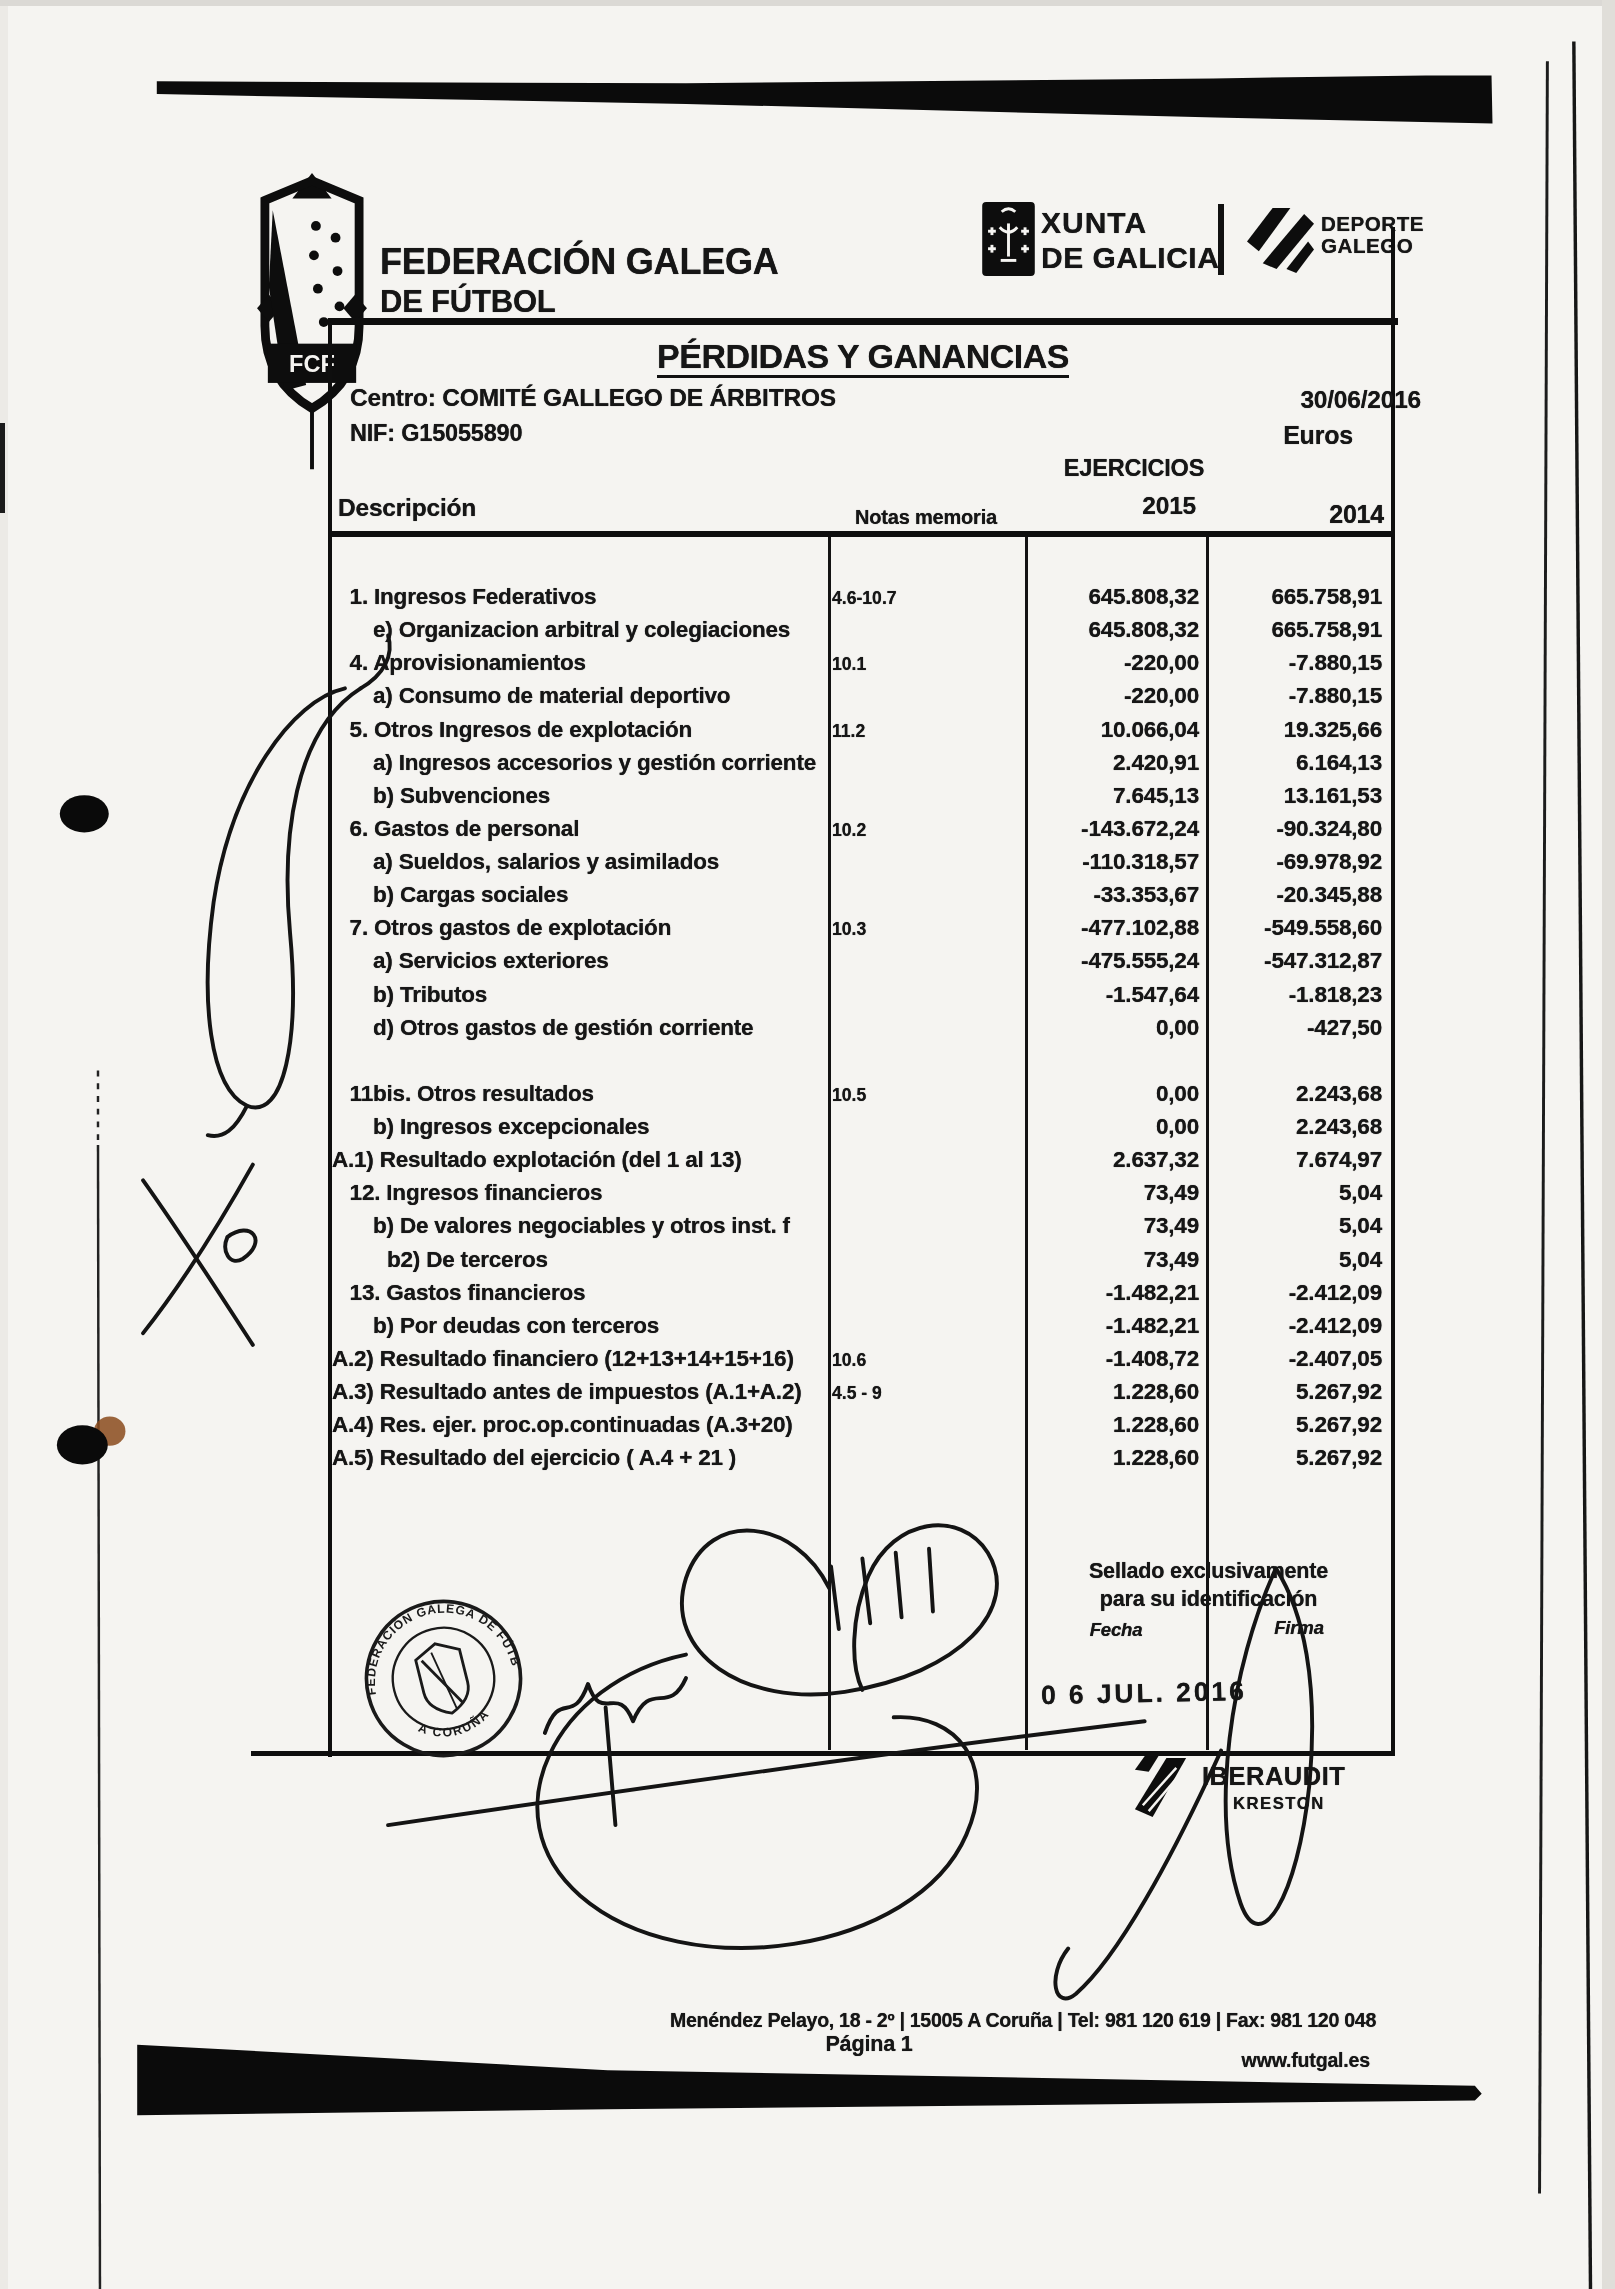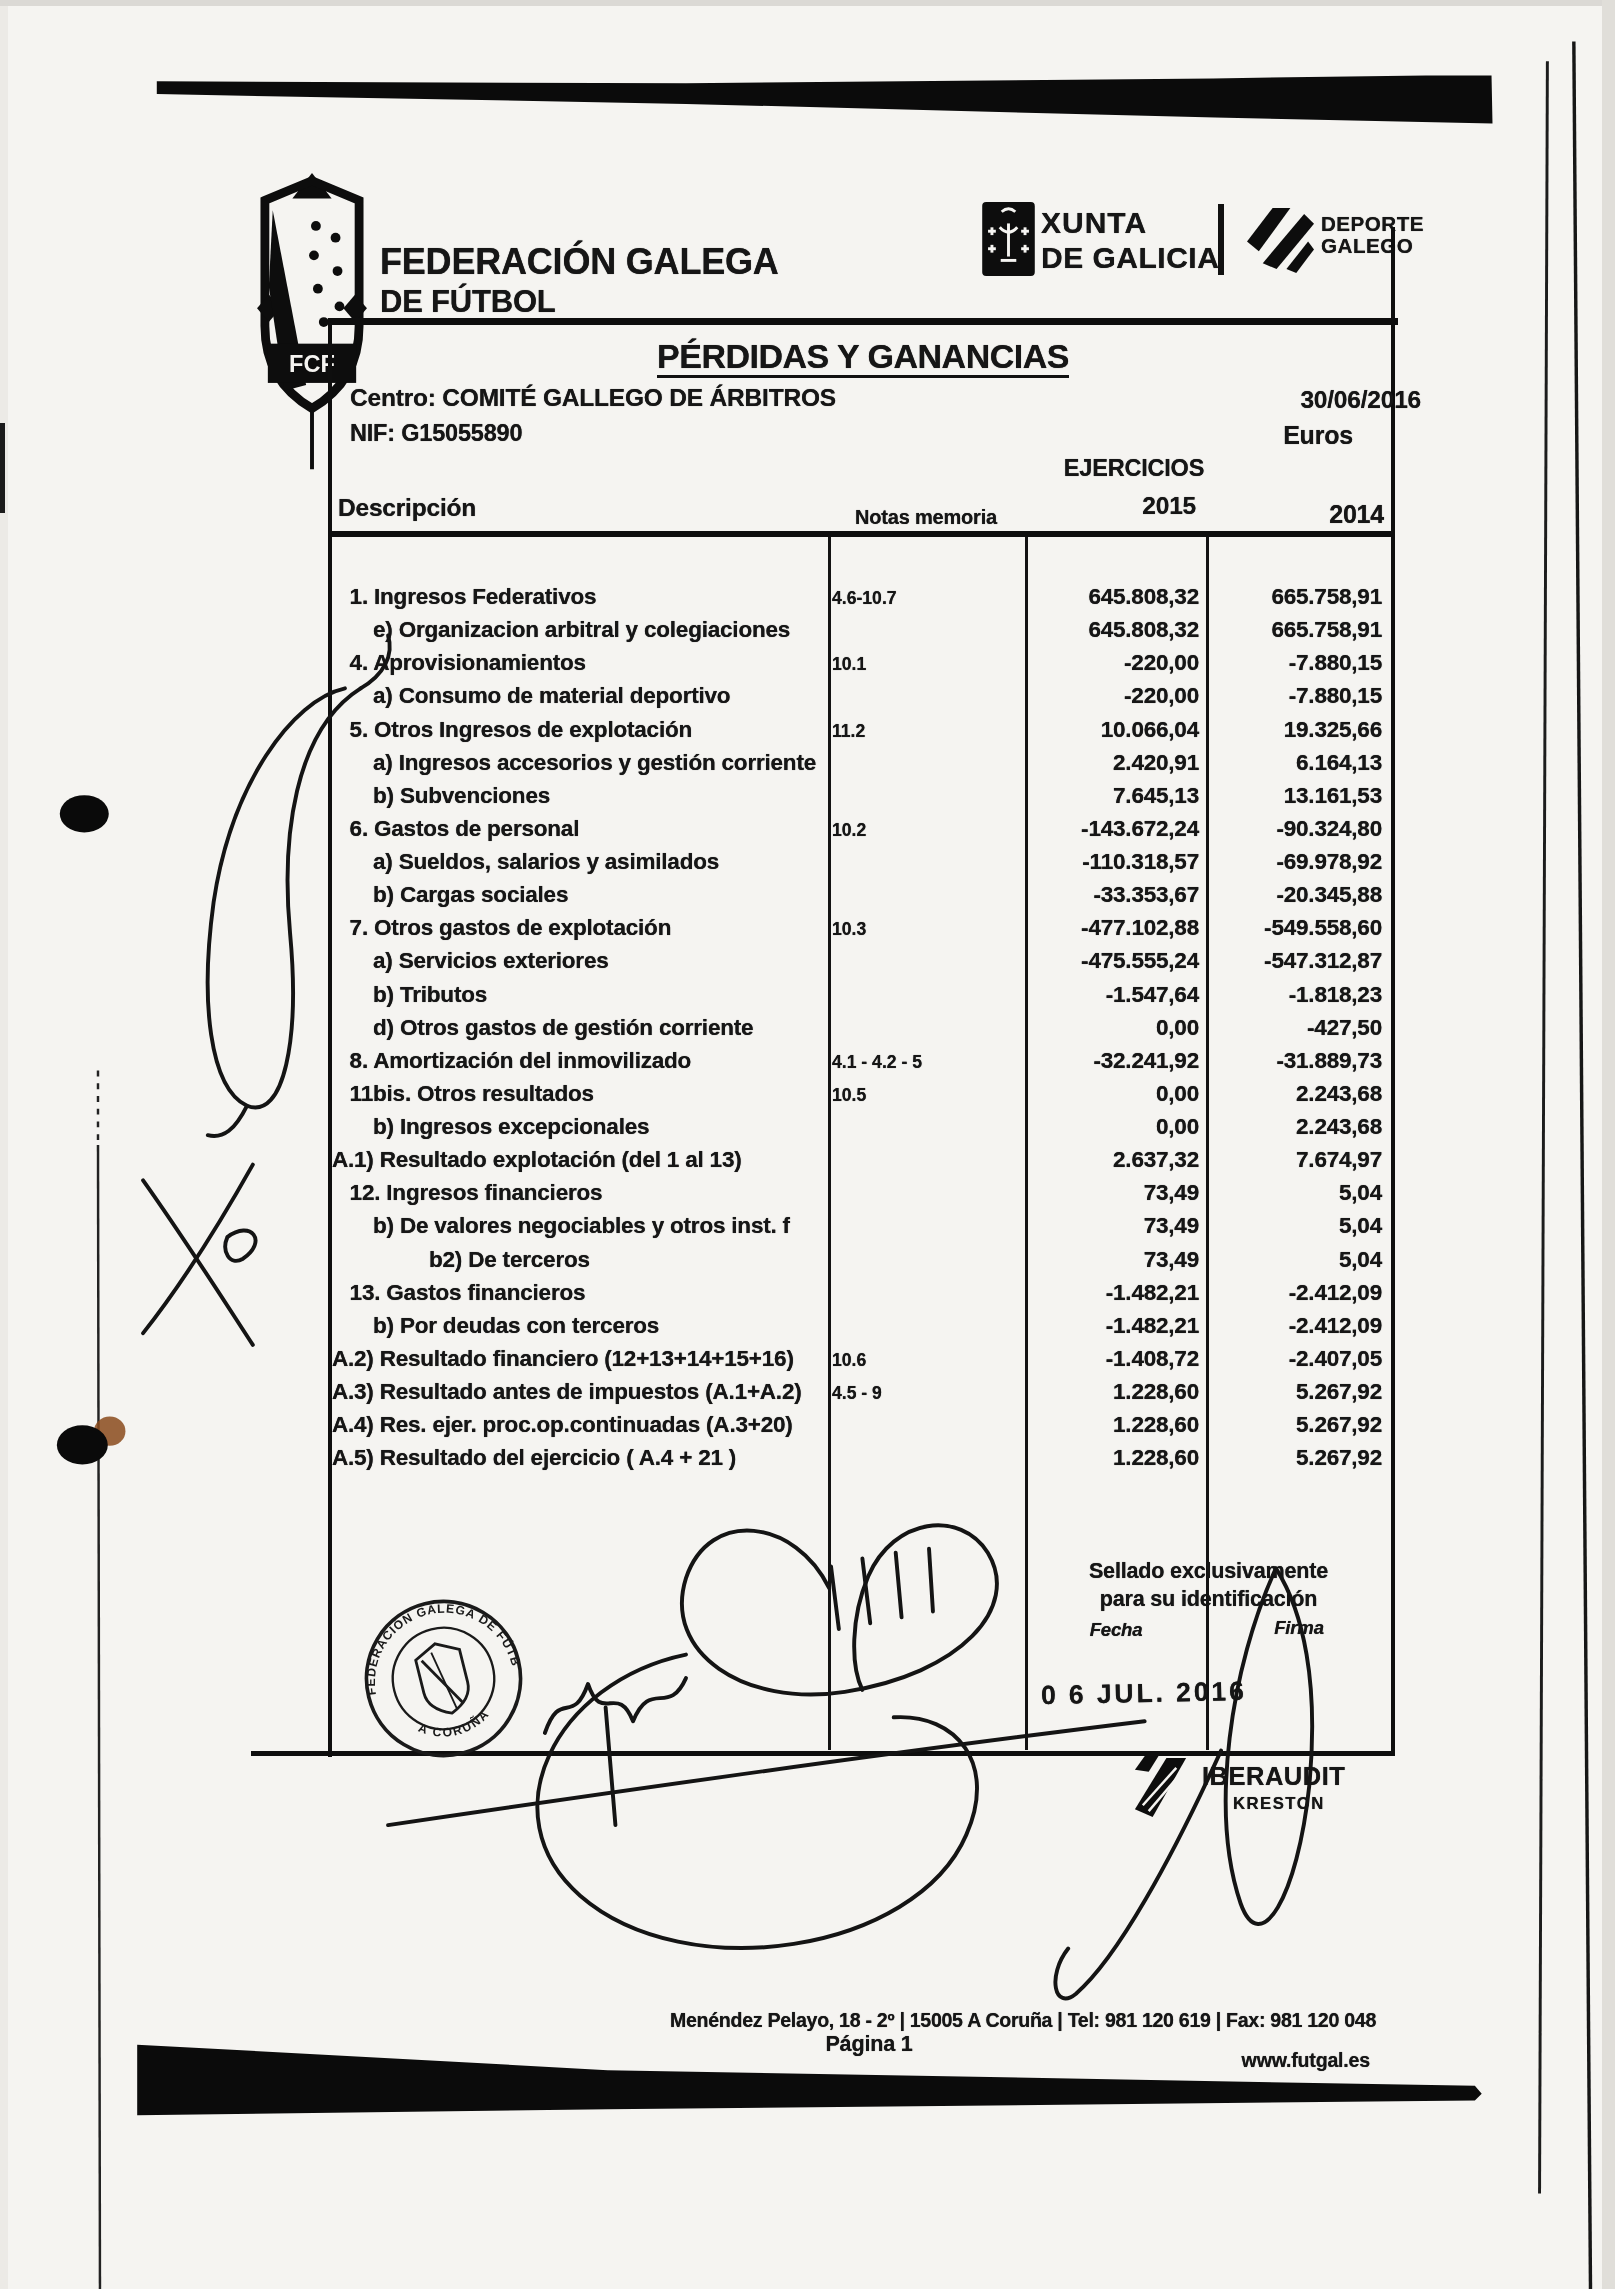--- a/index.html
+++ b/index.html
@@ -54,21 +54,21 @@
   #rows{left:328px;top:584px;width:1062px;height:902px;}
   .trow{position:absolute;left:0;width:100%;height:33px;font-size:22.5px;font-weight:700;}
   .cell{position:absolute;top:0;white-space:nowrap;}
   .c-desc{left:0;width:498px;overflow:visible;}
   .c-notes{left:504px;width:190px;font-size:17.6px;top:3.9px;letter-spacing:0;}
   .c-2015{left:700px;width:171px;text-align:right;}
   .c-2014{left:881px;width:173px;text-align:right;}
   .ind-0 .c-desc{padding-left:3.9px;}
   .ind-1 .c-desc{padding-left:21.6px;}
   .ind-2 .c-desc{padding-left:45px;}
-  .ind-3 .c-desc{padding-left:101px;}
+  .ind-3 .c-desc{padding-left:59px;}
 
   
   .sellado-1{left:1025px;top:1558px;width:367px;font-size:21.6px;}
   .sellado-2{left:1025px;top:1586px;width:367px;font-size:21.6px;}
   .fecha-label{left:1025px;top:1619px;width:182px;font-size:18.6px;font-style:italic;}
   .firma-label{left:1208px;top:1617px;width:182px;font-size:18.6px;font-style:italic;}
   .date-stamp{left:1041px;top:1678px;width:216px;font-size:26.5px;letter-spacing:2.9px;transform:rotate(-1.2deg);}
 
   
   .auditor-name{left:1202px;top:1762px;font-size:25.5px;letter-spacing:0.5px;}
@@ -274,26 +274,20 @@
       <span class="cell c-2014">-1.818,23</span>
     </div>
 
     <div class="trow scantext ind-2" style="top: 431px;">
       <span class="cell c-desc">d) Otros gastos de gestión corriente</span>
       <span class="cell c-notes"></span>
       <span class="cell c-2015">0,00</span>
       <span class="cell c-2014">-427,50</span>
     </div>
 
-    <div class="trow scantext ind-1" style="top: 464px;">
-      <span class="cell c-desc">8. Amortización del inmovilizado</span>
-      <span class="cell c-notes">4.1 - 4.2 - 5</span>
-      <span class="cell c-2015">-32.241,92</span>
-      <span class="cell c-2014">-31.889,73</span>
-    </div>
 
     <div class="trow scantext ind-1" style="top: 497px;">
       <span class="cell c-desc">11bis. Otros resultados</span>
       <span class="cell c-notes">10.5</span>
       <span class="cell c-2015">0,00</span>
       <span class="cell c-2014">2.243,68</span>
     </div>
 
     <div class="trow scantext ind-2" style="top: 530px;">
       <span class="cell c-desc">b) Ingresos excepcionales</span>

